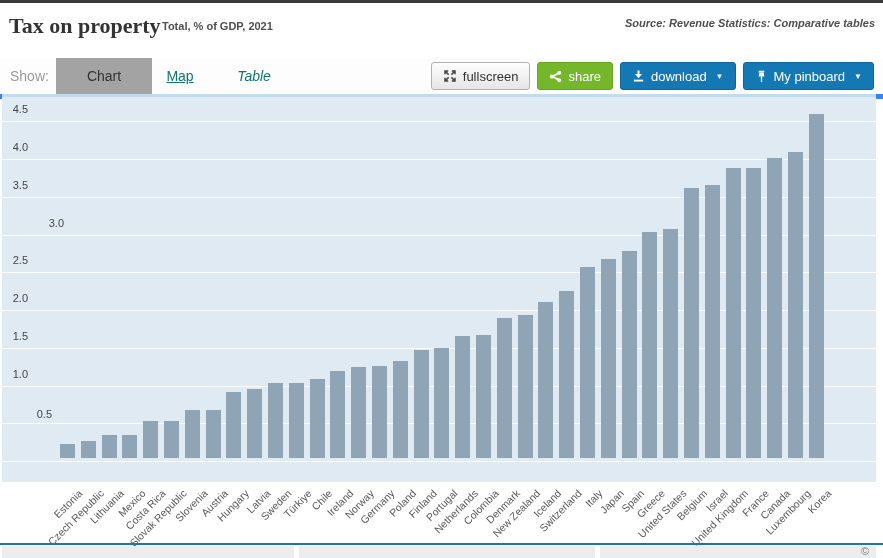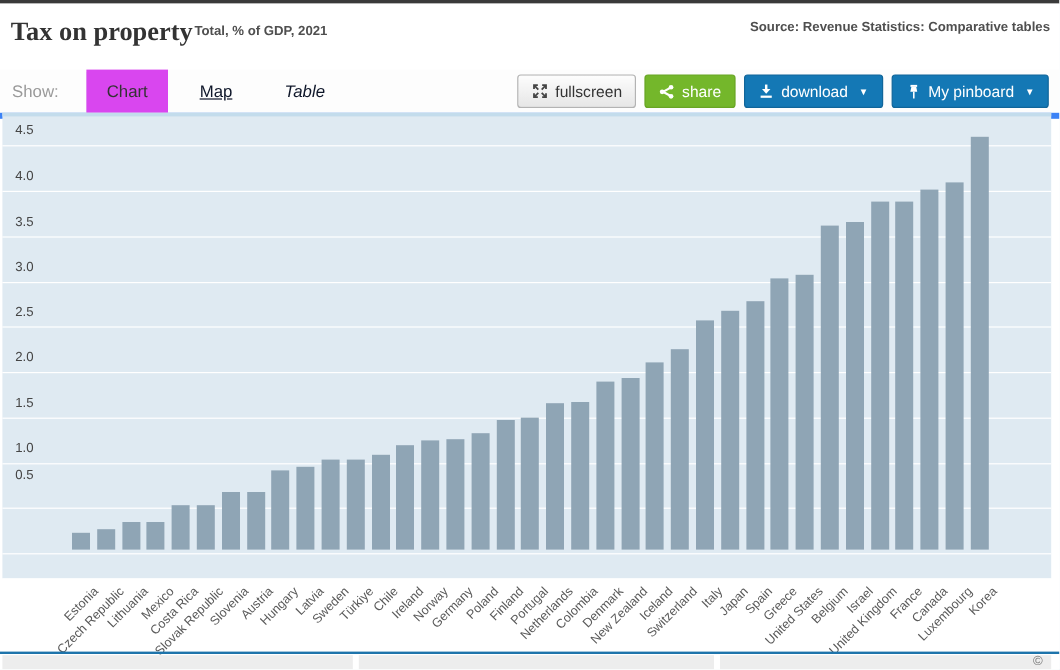--- a/index.html
+++ b/index.html
@@ -5,30 +5,30 @@
   html,body{margin:0;padding:0;background:#fff;}
   #app{position:relative;width:883px;height:558px;background:#fff;overflow:hidden;
        font-family:"Liberation Sans",sans-serif;}
 
   
   .top-border{position:absolute;top:0;left:0;width:883px;height:3px;background:#3a3a3a;}
   .header{position:absolute;top:3px;left:0;width:883px;height:55px;background:#fff;}
   .title{position:absolute;left:9px;top:10px;font-family:"Liberation Serif",serif;
          font-size:22px;font-weight:bold;color:#333;}
   .subtitle{position:absolute;left:162px;top:17px;font-size:11px;font-weight:bold;color:#4f4f4f;}
-  .source{position:absolute;right:8px;top:14px;font-size:11px;font-weight:bold;color:#4f4f4f;}
+  .source{position:absolute;right:8px;top:14px;font-size:11px;font-weight:bold;color:#4f4f4f;font-style:italic;}
 
   
   .toolbar{position:absolute;top:58px;left:0;width:883px;height:36px;background:#fdfdfd;
            border-bottom:5px solid #3b82f6;}
   .show-label{position:absolute;left:10px;top:0;line-height:36px;font-size:14px;color:#9a9a9a;}
   .tab{position:absolute;top:0;height:36px;line-height:36px;text-align:center;font-size:14px;
        cursor:pointer;}
-  .tab.active{left:72px;width:68px;background:#d946ef;color:#333;box-shadow:0 2px 0 #d9e5ef;}
-  .tab.link{color:#0f172a;}
+  .tab.active{left:56px;width:96px;background:#a3a3a3;color:#333;box-shadow:0 2px 0 #d9e5ef;}
+  .tab.link{color:#0f766e;}
   .tab.map{left:150px;width:60px;text-decoration:underline;}
   .tab.table{left:222px;width:64px;font-style:italic;}
 
   .btn-row{position:absolute;right:9px;top:4px;height:28px;display:flex;gap:7px;}
   .btn{display:flex;align-items:center;gap:6px;height:28px;padding:0 11px;border-radius:3px;
        font-size:13px;cursor:pointer;box-sizing:border-box;white-space:nowrap;}
   .btn-gray{background:linear-gradient(#fdfdfd,#e6e6e6);border:1px solid #b3b3b3;color:#333;}
   .btn-green{background:#74b72b;border:1px solid #68a524;color:#fff;}
   .btn-blue{background:#1478b5;border:1px solid #10659a;color:#fff;}
   .caret{font-size:8px;margin-left:3px;}
@@ -128,31 +128,31 @@
         <span>My pinboard</span>
         <span class="caret">▼</span>
       </div>
     </div>
   </div>
 
   <div class="chart-panel">
       <div class="gridline" style="top: 364px;"></div>
       <div class="ytick" style="top: 346px; margin-top: 40px;">0.0</div>
       <div class="gridline" style="top: 326.25px;"></div>
-      <div class="ytick" style="top: 293px;">0.5</div>
+      <div class="ytick" style="top: 311px; padding-left: 24px;">0.5</div>
       <div class="gridline" style="top: 288.5px;"></div>
       <div class="ytick" style="top: 270.5px;">1.0</div>
       <div class="gridline" style="top: 250.75px;"></div>
       <div class="ytick" style="top: 232.75px;">1.5</div>
       <div class="gridline" style="top: 213px;"></div>
       <div class="ytick" style="top: 195px;">2.0</div>
       <div class="gridline" style="top: 175.25px;"></div>
       <div class="ytick" style="top: 157.25px;">2.5</div>
       <div class="gridline" style="top: 137.5px;"></div>
-      <div class="ytick" style="top: 119.5px;">3.0</div>
+      <div class="ytick" style="top: 119.5px; padding-left: 36px;">3.0</div>
       <div class="gridline" style="top: 99.75px;"></div>
       <div class="ytick" style="top: 81.75px;">3.5</div>
       <div class="gridline" style="top: 62px;"></div>
       <div class="ytick" style="top: 44px;">4.0</div>
       <div class="gridline" style="top: 24.25px;"></div>
       <div class="ytick" style="top: 6.25px;">4.5</div>
       <div class="bar" style="left: 58px; bottom: 24px; height: 13.59px; background: rgb(143, 165, 181);"></div>
       <div class="bar" style="left: 78.8px; bottom: 24px; height: 16.61px; background: rgb(143, 165, 181);"></div>
       <div class="bar" style="left: 99.6px; bottom: 24px; height: 23.405px; background: rgb(143, 165, 181);"></div>
       <div class="bar" style="left: 120.4px; bottom: 24px; height: 22.65px; background: rgb(143, 165, 181);"></div>

